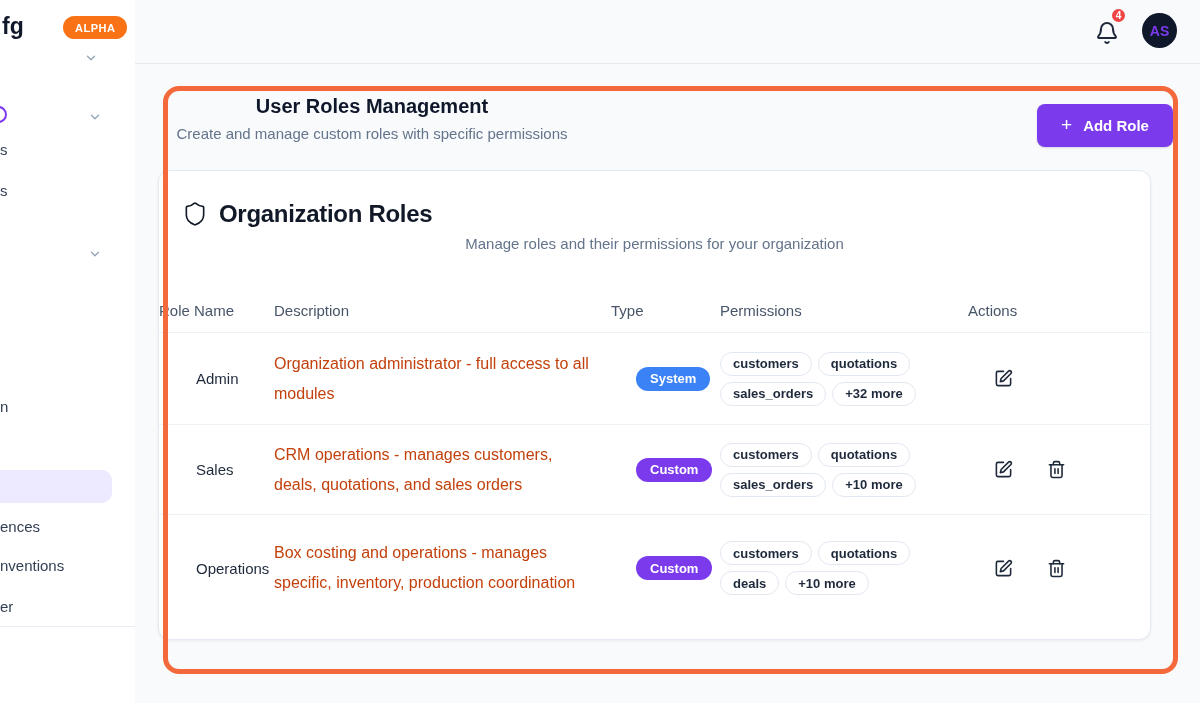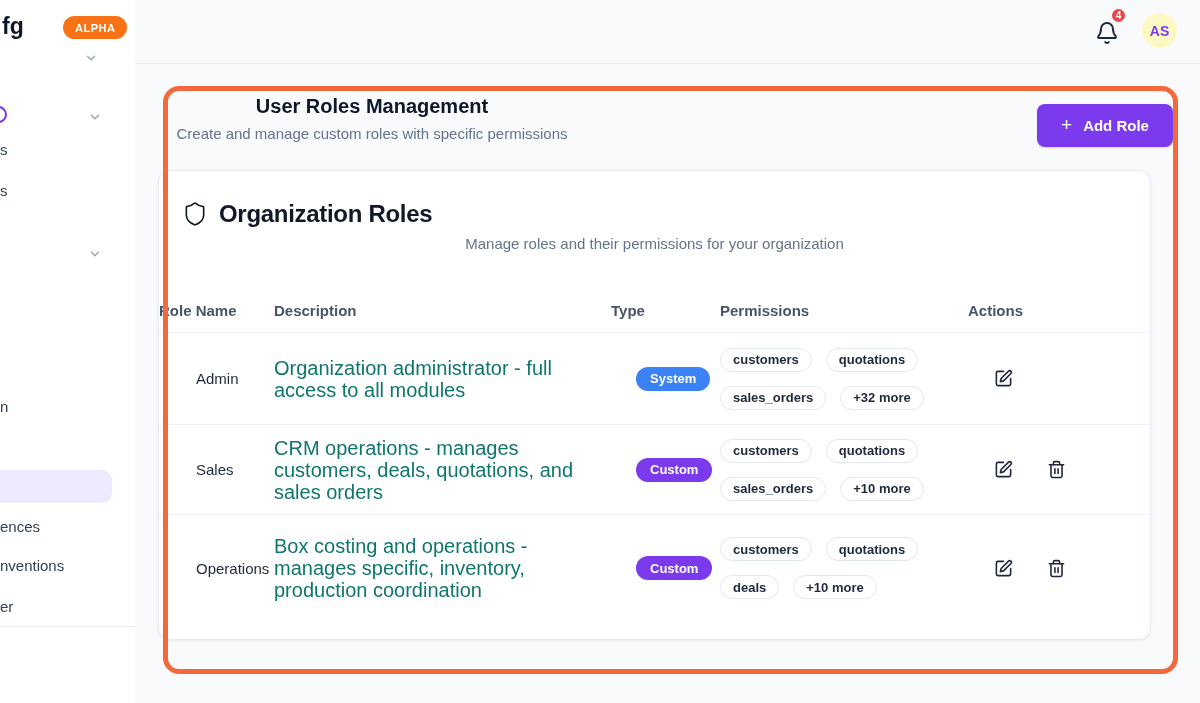--- a/index.html
+++ b/index.html
@@ -39,21 +39,21 @@
   
   .bell-wrap { position:absolute; left:1095px; top:17px; width:28px; height:30px; cursor:pointer; }
   .bell-wrap svg { width:24px; height:24px; color:#1e293b; position:absolute; left:0; top:4px; }
   .bell-badge {
     position:absolute; left:1110px; top:7px; width:17px; height:17px; border-radius:50%;
     background:#ef4444; color:#fff; font-size:10px; font-weight:700;
     display:flex; align-items:center; justify-content:center; border:2px solid #f8fafc; z-index:2;
   }
   .avatar {
     position:absolute; left:1142px; top:13px; width:35px; height:35px; border-radius:50%;
-    background:#fef9c3; color:#7c3aed; font-size:14px; font-weight:700;
+    background:#0f172a; color:#7c3aed; font-size:14px; font-weight:700;
     display:flex; align-items:center; justify-content:center; cursor:pointer;
   }
 
   
   .highlight-box {
     position:absolute; left:163px; top:86px; width:1015px; height:588px;
     border:5px solid #f4693c; border-radius:16px; z-index:6; pointer-events:none;
   }
 
   
@@ -75,37 +75,37 @@
     background:#ffffff; border:1px solid #e6eaf2; border-radius:12px;
     box-shadow:0 1px 3px rgba(15,23,42,.07); overflow:hidden; z-index:2;
   }
   .card-head { position:relative; height:117px; }
   .card-title-row { position:absolute; left:23px; top:29px; display:flex; align-items:center; gap:11px; }
   .card-title-row svg { width:26px; height:26px; color:#111827; }
   .card-title { font-size:24px; font-weight:700; color:#111827; letter-spacing:-.3px; }
   .card-desc { position:absolute; left:0; top:64px; width:100%; text-align:center; font-size:15px; color:#64748b; }
 
   .tgrid { display:grid; grid-template-columns:115px 337px 109px 248px 1fr; align-items:center; }
-  .thead { height:45px; border-bottom:1px solid #eef2f7; color:#475569; font-size:15px; font-weight:700; }
+  .thead { height:45px; border-bottom:1px solid #eef2f7; color:#475569; font-size:15px; font-weight:400; }
   .thead .cell { padding-left:0; }
   .cell { padding-left:0; }
   .c1 { padding-left:37px; }
   .c5h { padding-left:20px; }
 
   .trow { border-bottom:1px solid #eef2f7; }
   .tbody .trow:nth-child(1) { min-height:92px; }
   .tbody .trow:nth-child(2) { min-height:90px; }
   .tbody .trow:nth-child(3) { min-height:106px; border-bottom:none; }
   .role-name { font-size:15px; font-weight:500; color:#1e293b; padding-left:37px; }
-  .role-desc { font-size:20px; color:#0f766e; line-height:22px; max-width:325px; }
+  .role-desc { font-size:16px; color:#c2410c; line-height:30px; max-width:325px; }
   .badge {
     display:inline-flex; align-items:center; height:24px; padding:0 14px;
     border-radius:999px; color:#ffffff; font-size:13px; font-weight:700;margin-left:25px;
   }
-  .chips { display:flex; flex-wrap:wrap; gap:14px; width:215px; }
+  .chips { display:flex; flex-wrap:wrap; gap:6px; width:215px; }
   .chip {
     display:inline-flex; align-items:center; height:24px; padding:0 12px;
     background:#ffffff; border:1px solid #e2e8f0; border-radius:999px;
     font-size:13px; font-weight:600; color:#1e293b; white-space:nowrap;
   }
   .actions { display:flex; align-items:center; gap:34px; padding-left:26px; }
   .icon-btn { width:19px; height:19px; color:#1e293b; cursor:pointer; display:inline-flex; }
   .icon-btn svg { width:19px; height:19px; }
 </style>
 </head>

